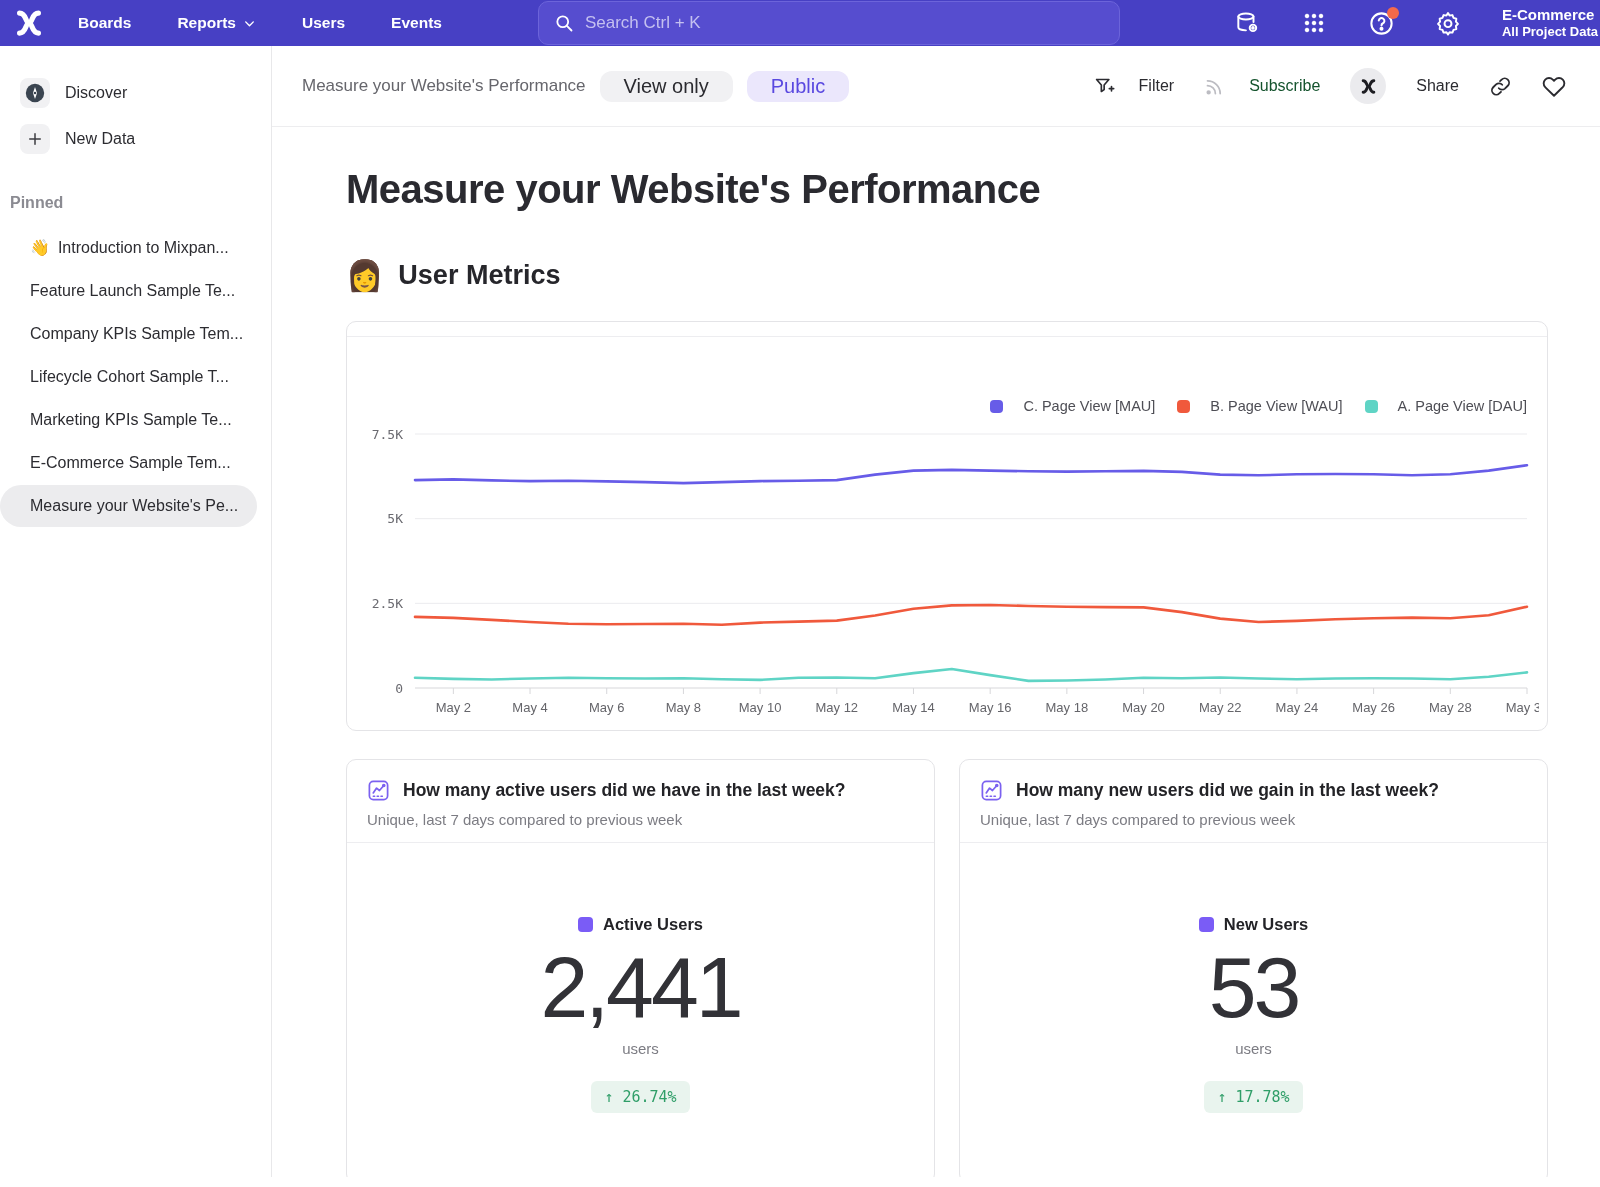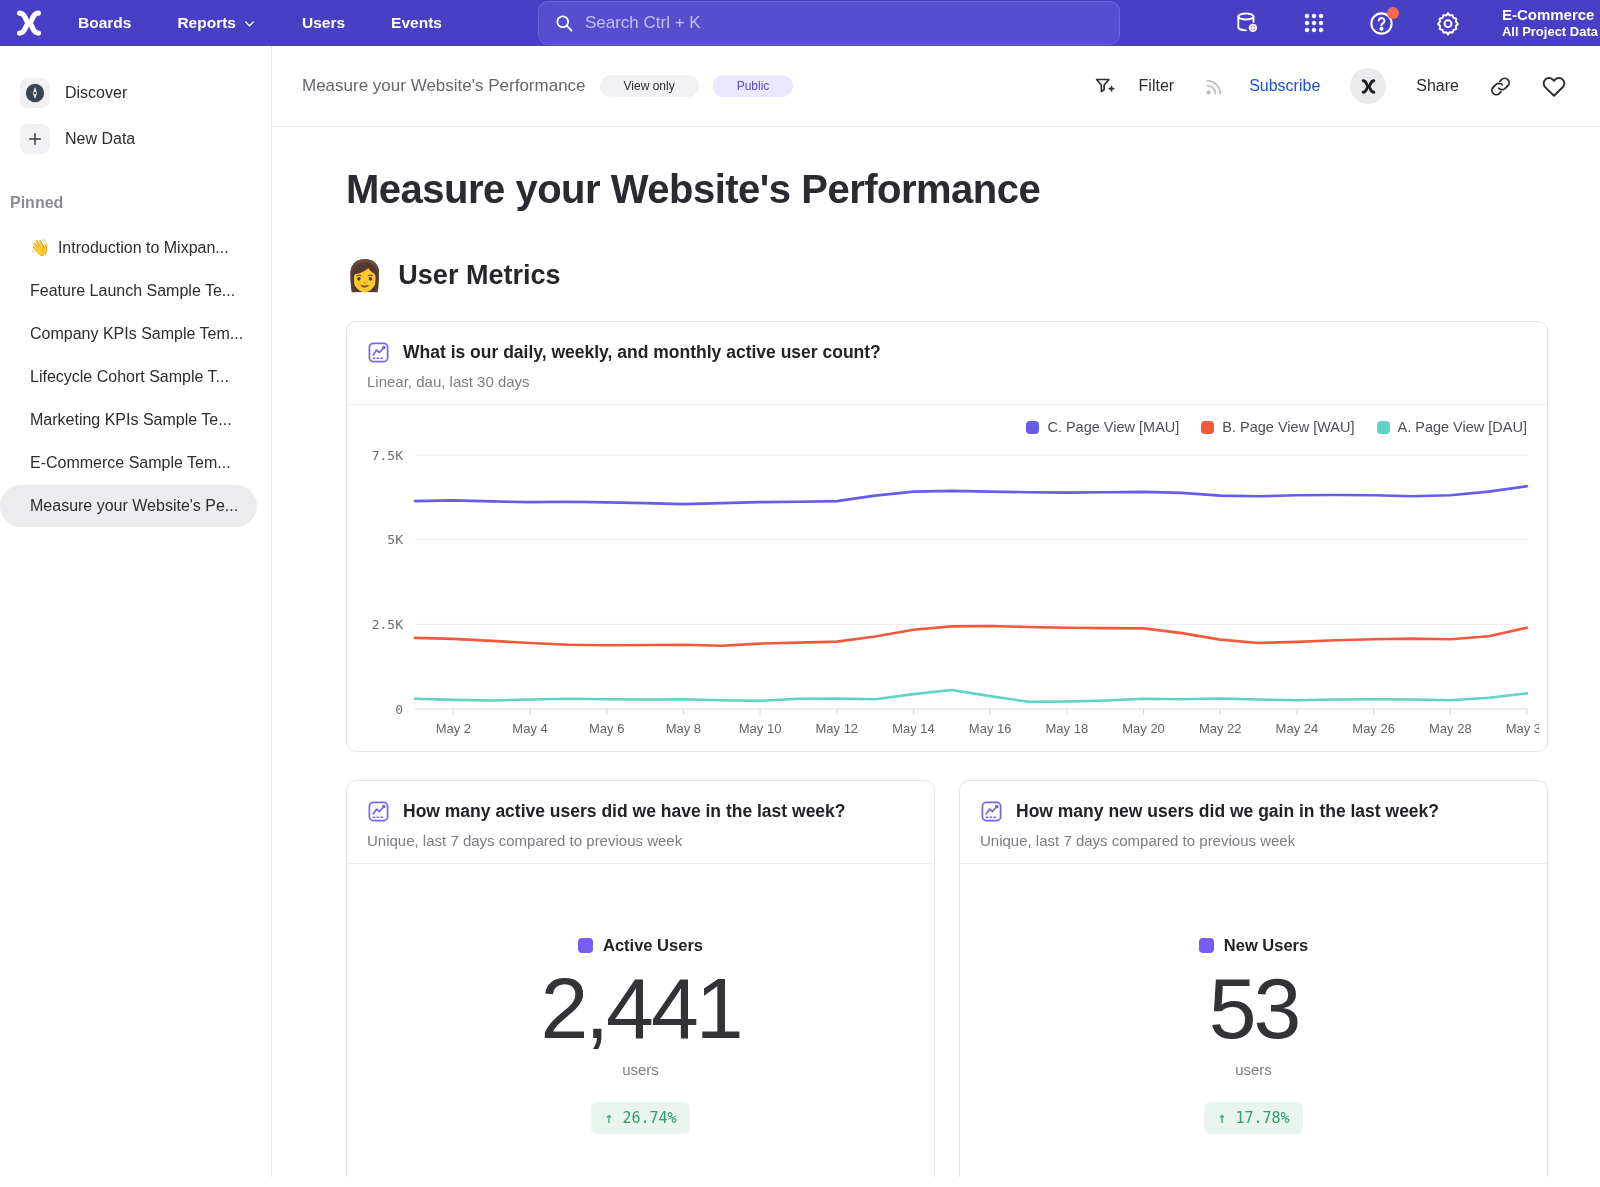--- a/index.html
+++ b/index.html
@@ -42,27 +42,27 @@
     font-weight:600; }
   .pin-item { padding:12px 10px 12px 30px; font-size:16px; color:#2c2c31;
     margin:0 14px 1px 0; border-radius:22px; white-space:nowrap; overflow:hidden;
     display:flex; align-items:center; gap:8px; }
   .pin-item.selected { background:#ececee; }
 
   
   .board-header { height:81px; border-bottom:1px solid #ededef; display:flex;
     align-items:center; padding:0 34px 0 30px; background:#fff; }
   .crumb { font-size:17px; color:#66666c; }
-  .chip { font-size:12px; border-radius:12px; padding:4px 24px; margin-left:14px; }
+  .chip { font-size:20px; border-radius:12px; padding:4px 24px; margin-left:14px; }
   .chip.viewonly { background:#f1f1f3; color:#2b2b30; }
   .chip.public { background:#EBE7FC; color:#5948E0; }
   .bh-right { margin-left:auto; display:flex; align-items:center; gap:30px;
     font-size:16px; color:#2b2b30; }
   .bh-btn { display:flex; align-items:center; gap:24px; font-weight:500; }
-  .bh-btn.disabled { color:#1d4ed8; }
+  .bh-btn.disabled { color:#14532d; }
   .avatar { width:36px; height:36px; border-radius:50%; background:#ebebee;
     display:flex; align-items:center; justify-content:center; }
 
   
   .content { padding:24px 52px 0 74px; }
   .page-title { font-size:40px; font-weight:700; color:#2a2a30;
     letter-spacing:-0.5px; margin-top:16px; }
   .section-head { margin-top:46px; display:flex; align-items:center; gap:15px; }
   .section-emoji { font-size:30px; }
   .section-title { font-size:27px; font-weight:700; color:#26262b; }
@@ -70,21 +70,21 @@
   .card { border:1px solid #e4e4e7; border-radius:10px; background:#fff; }
   .chart-card { margin-top:28px; width:1202px; }
   .card-head { padding:19px 24px 0 20px; }
   .card-title-row { display:flex; align-items:center; gap:13px; }
   .card-title { font-size:17.5px; font-weight:700; color:#232327; }
   .card-sub { margin-top:9px; font-size:15px; color:#7c7c83; }
   .card-divider { height:1px; background:#ededf0; margin-top:14px; }
 
   .legend { display:flex; justify-content:flex-end; align-items:center; gap:22px;
     padding:14px 20px 0; font-size:14.5px; color:#4e4e55; }
-  .legend-item { display:flex; align-items:center; gap:8px; }
+  .legend-item { display:flex; align-items:center; gap:20px;margin-top:47px; }
   .sw { width:13px; height:13px; border-radius:4px; }
   .chart-wrap { padding:4px 8px 6px; }
 
   .metrics-row { display:flex; gap:24px; margin-top:28px; width:1202px; }
   .metric-card { flex:1; }
   .metric-body { display:flex; flex-direction:column; align-items:center;
     padding:72px 0 70px; }
   .metric-legend { display:flex; align-items:center; gap:10px; font-size:16.5px;
     font-weight:700; color:#232327; }
   .sw2 { width:15px; height:15px; border-radius:4px; }
@@ -251,32 +251,20 @@
 
     <div class="content">
       <div class="page-title">Measure your Website's Performance</div>
 
       <div class="section-head">
         <span class="section-emoji">👩</span>
         <span class="section-title">User Metrics</span>
       </div>
 
       <div class="card chart-card">
-        <div class="card-head">
-          <div class="card-title-row">
-            <svg width="23" height="23" viewBox="0 0 24 24" fill="none" stroke="#7b61f0" stroke-width="1.8" stroke-linecap="round" stroke-linejoin="round">
-              <rect x="2.5" y="2.5" width="19" height="19" rx="4"></rect>
-              <polyline points="6.5,14.5 10,9.5 13,12 17.5,6.8"></polyline>
-                <circle cx="17.5" cy="6.8" r="1" fill="#7b61f0"></circle>
-              <path d="M6.5 18h1.6M10.5 18h1.6M14.5 18h1.6" stroke-width="1.4"></path>
-            </svg>
-            <span class="card-title">What is our daily, weekly, and monthly active user count?</span>
-          </div>
-          <div class="card-sub">Linear, dau, last 30 days</div>
-        </div>
         <div class="card-divider"></div>
         <div class="legend" id="chart-legend">
             <div class="legend-item">
               <span class="sw" style="background:#675CE8"></span>
               <span>C. Page View [MAU]</span>
             </div>
             <div class="legend-item">
               <span class="sw" style="background:#F0593C"></span>
               <span>B. Page View [WAU]</span>
             </div>

